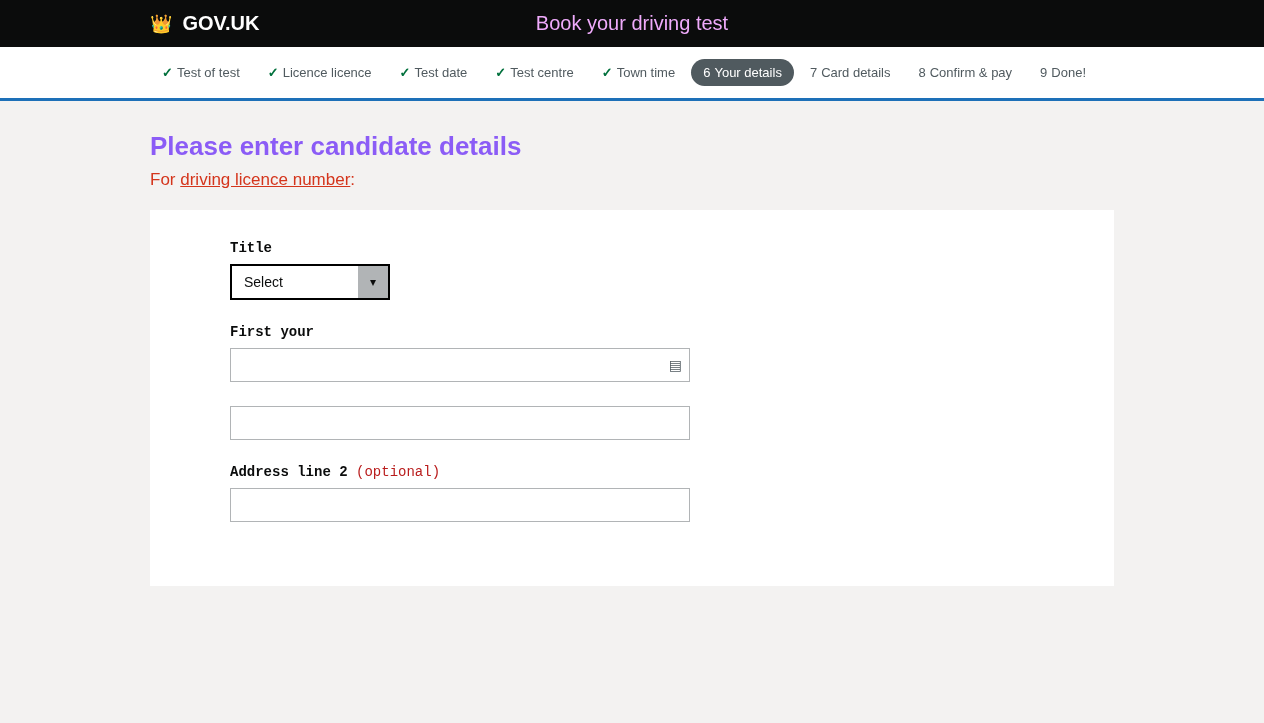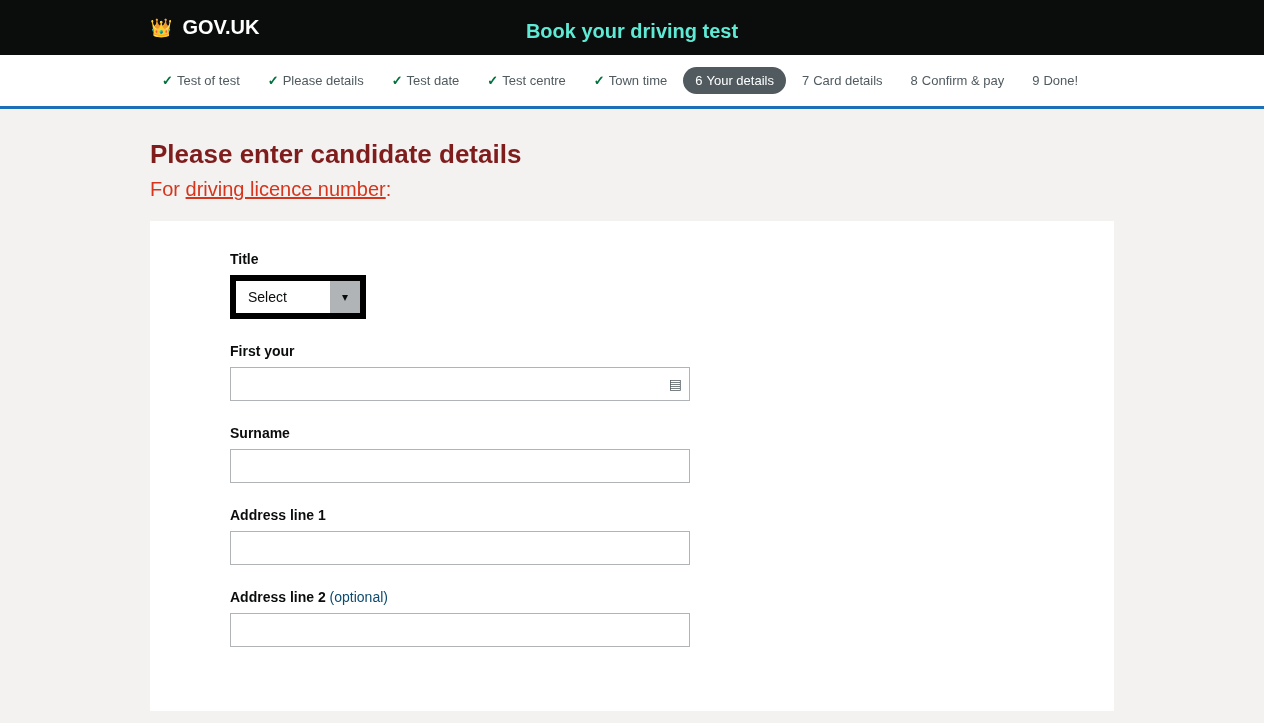--- a/index.html
+++ b/index.html
@@ -23,24 +23,23 @@
       color: white;
       font-size: 20px;
       font-weight: bold;
       text-decoration: none;
     }
     .crown-icon {
       color: white;
       font-size: 18px;
     }
     .header-title {
-      color: #5eead4;
+      color: #f0abfc;
       font-size: 20px;
-      font-weight: bold;
-      margin-top: 8px;
+      font-weight: normal;
     }
 
     
     .progress-container {
       background: white;
       border-bottom: 3px solid #1d70b8;
       padding: 12px 150px;
     }
     .progress-steps {
       display: flex;
@@ -77,26 +76,26 @@
       font-weight: normal;
     }
 
     
     .main-content {
       padding: 30px 150px;
     }
     .page-title {
       font-size: 26px;
       font-weight: bold;
-      color: #7f1d1d;
+      color: #8b5cf6;
       margin-bottom: 8px;
     }
     .licence-info {
       color: #d4351c;
-      font-size: 20px;
+      font-size: 17px;
       margin-bottom: 20px;
     }
     .licence-info span.underline {
       text-decoration: underline;
     }
 
     
     .form-container {
       background: white;
       padding: 30px 80px 40px 80px;
@@ -105,32 +104,33 @@
 
     .form-group {
       margin-bottom: 24px;
     }
     .form-label {
       display: block;
       font-weight: bold;
       font-size: 14px;
       color: #0b0c0c;
       margin-bottom: 8px;
+      font-family: Liberation Mono, monospace;
     }
     .form-label .optional {
       font-weight: normal;
-      color: #0c4a6e;
+      color: #b91c1c;
     }
 
     
     .title-select-wrapper {
       display: flex;
       align-items: stretch;
-      width: 136px;
-      border: 6px solid #000000;
+      width: 160px;
+      border: 2px solid #000000;
     }
     .title-select-text {
       padding: 8px 12px;
       font-size: 14px;
       color: #0b0c0c;
       background: white;
       flex: 1;
       border: none;
       outline: none;
     }
@@ -191,21 +191,21 @@
 <nav class="progress-container">
   <div class="progress-steps">
 
     <div class="step completed">
       <span class="check-icon">✓</span>
       <span>Test of test</span>
     </div>
 
     <div class="step completed">
       <span class="check-icon">✓</span>
-      <span>Please details</span>
+      <span>Licence licence</span>
     </div>
 
     <div class="step completed">
       <span class="check-icon">✓</span>
       <span>Test date</span>
     </div>
 
     <div class="step completed">
       <span class="check-icon">✓</span>
       <span>Test centre</span>
@@ -259,28 +259,23 @@
 
     <div class="form-group">
       <label class="form-label">First your</label>
       <div class="input-wrapper">
         <input type="text" class="form-input" value="" style="">
         <span class="input-icon">▤</span>
       </div>
     </div>
 
     <div class="form-group">
-      <label class="form-label">Surname</label>
       <input type="text" class="form-input" value="" style="">
     </div>
 
-    <div class="form-group">
-      <label class="form-label">Address line 1</label>
-      <input type="text" class="form-input" value="" style="">
-    </div>
 
     <div class="form-group">
       <label class="form-label">
         <span>Address line 2</span>
         <span class="optional">(optional)</span>
       </label>
       <input type="text" class="form-input" value="" style="">
     </div>
 
 

